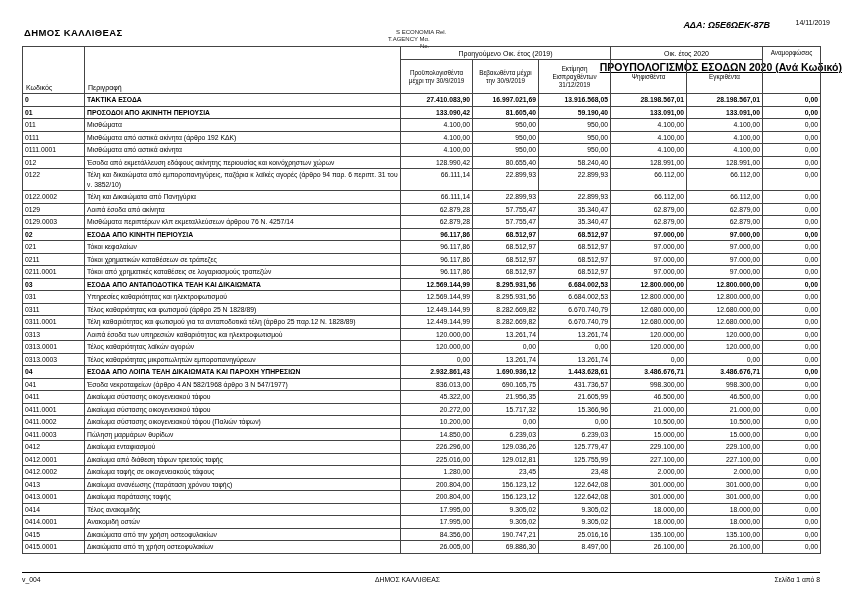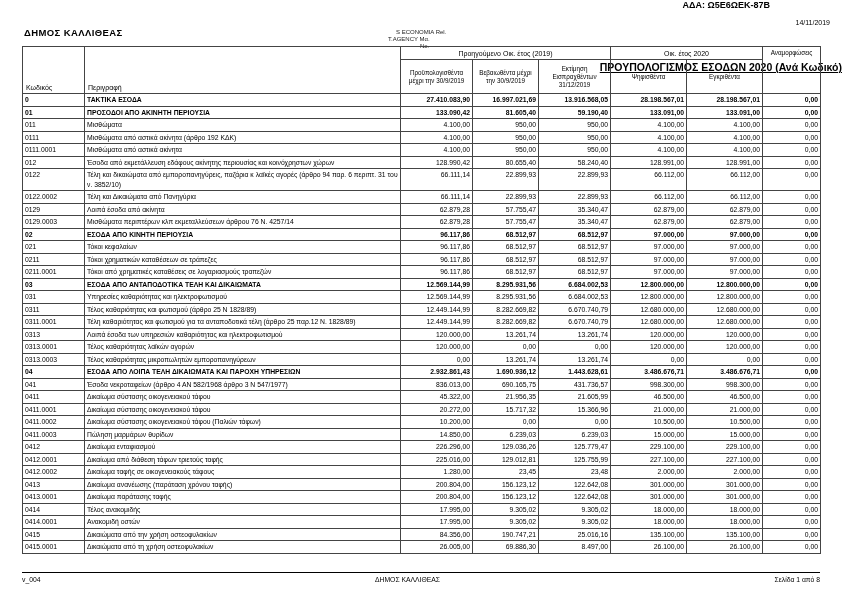--- a/index.html
+++ b/index.html
@@ -6,21 +6,21 @@
   html,body { background:#ffffff; }
   body { font-family:"Liberation Sans", sans-serif; color:#000; }
   .page { position:relative; width:842px; height:595px; background:#fff; overflow:hidden; }
 
   .muni { position:absolute; left:24px; top:27px; font-size:9.5px; font-weight:bold; letter-spacing:.4px; }
   .title { position:absolute; left:0; right:0; top:21px; text-align:right; font-size:10.5px; font-weight:bold; text-decoration:underline;margin-top:40px; }
   .ovl { position:absolute; font-size:6px; color:#222; }
   .ovl1 { left:396px; top:29px; }
   .ovl2 { left:388px; top:36px; }
   .ovl3 { left:420px; top:43px; }
-  .ada { position:absolute; right:72px; top:0; font-size:9px; font-weight:bold; }
+  .ada { position:absolute; right:72px; top:20px; font-size:9px; font-weight:bold;font-style:italic; }
   .date { position:absolute; right:12px; top:19px; font-size:7px; }
 
   table.budget { position:absolute; left:22px; top:46px; width:798px; border-collapse:collapse; table-layout:fixed; }
   .budget th, .budget td { border:1px solid #444; overflow:hidden; }
   .budget th { font-weight:normal; }
   th.grp { font-size:7px; text-align:center; height:13px; padding:1px 2px; }
   th.sub { font-size:6.3px; text-align:center; vertical-align:middle; height:34px; padding:1px 2px; line-height:8px; }
   th.corner { font-size:7px; text-align:left; vertical-align:bottom; padding:2px 3px; }
   th.amend { font-size:6.3px; text-align:center; vertical-align:top; padding:2px 1px; }
   .budget td { font-size:6.8px; line-height:9.5px; padding:1px 2px; vertical-align:top; }

